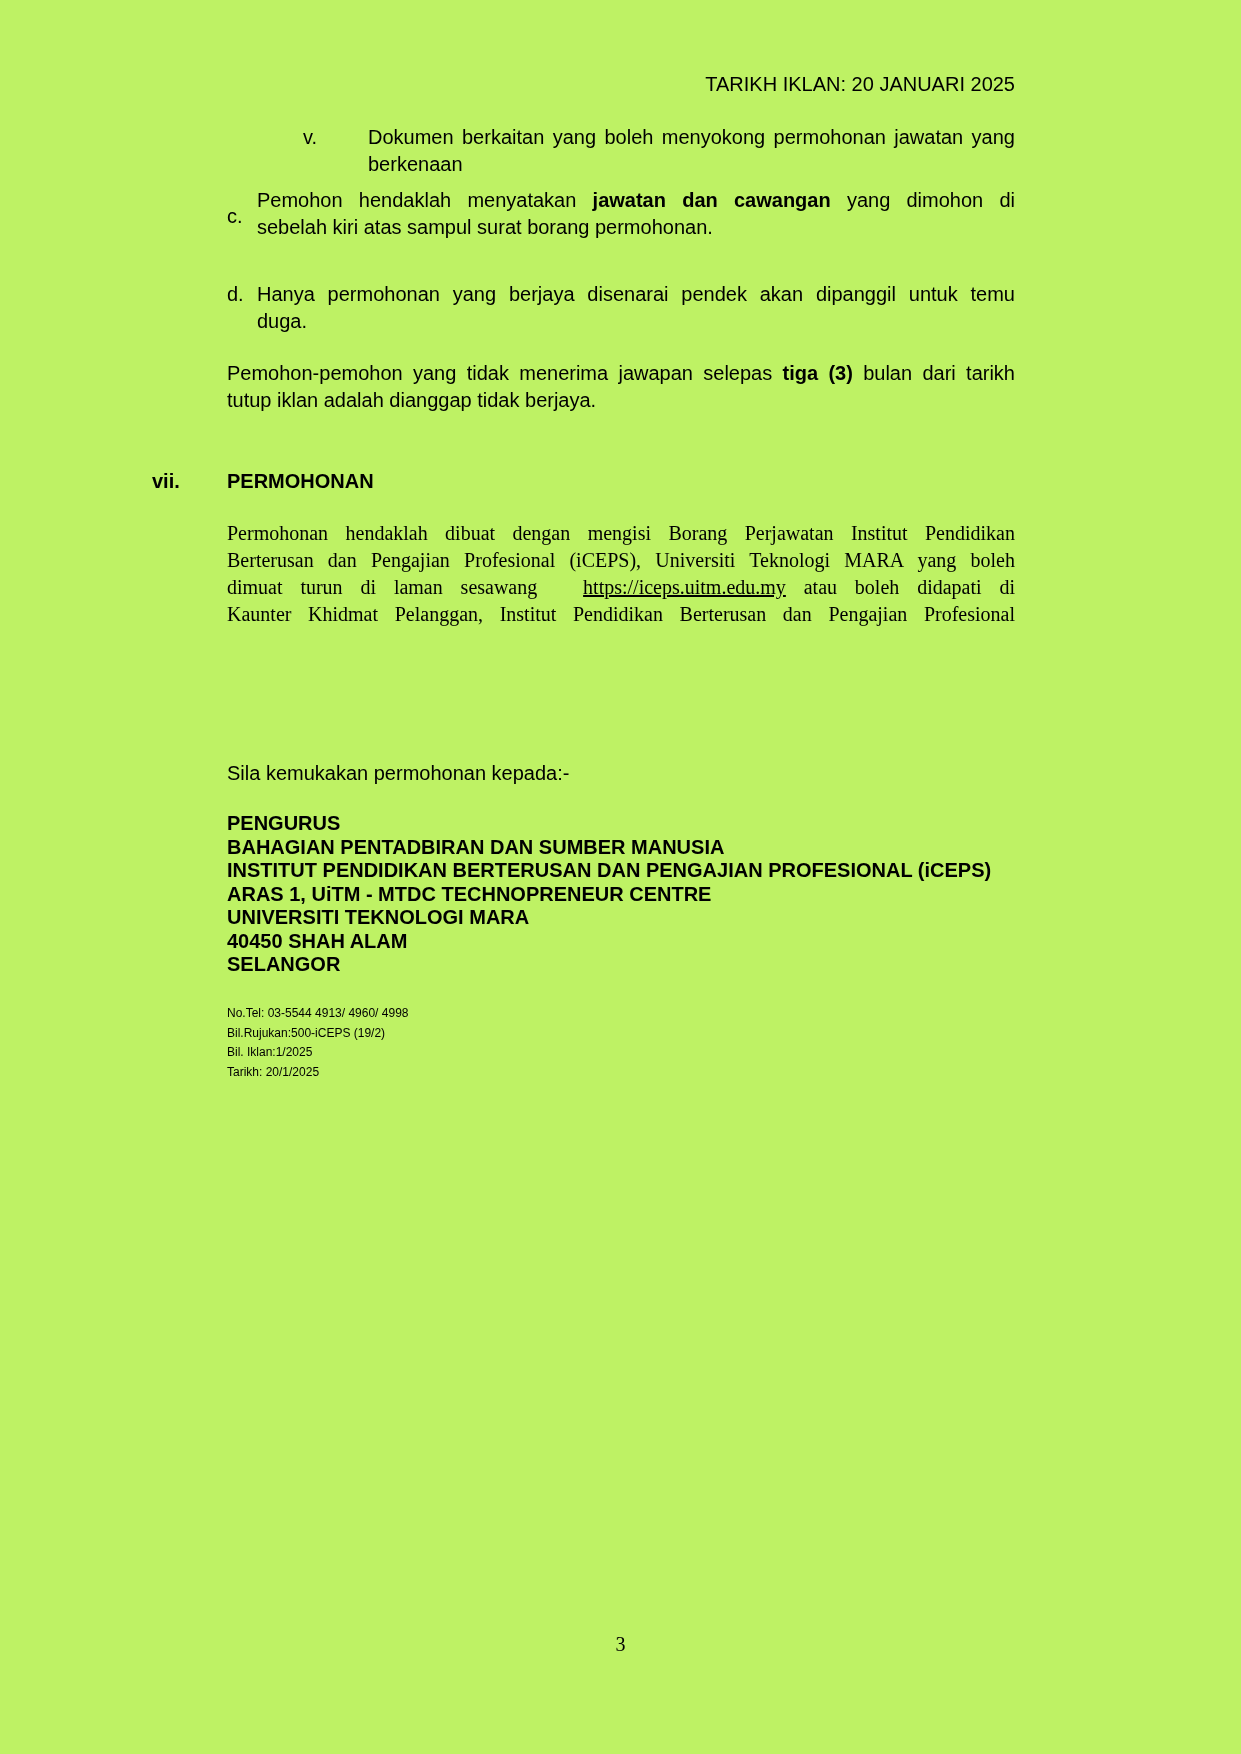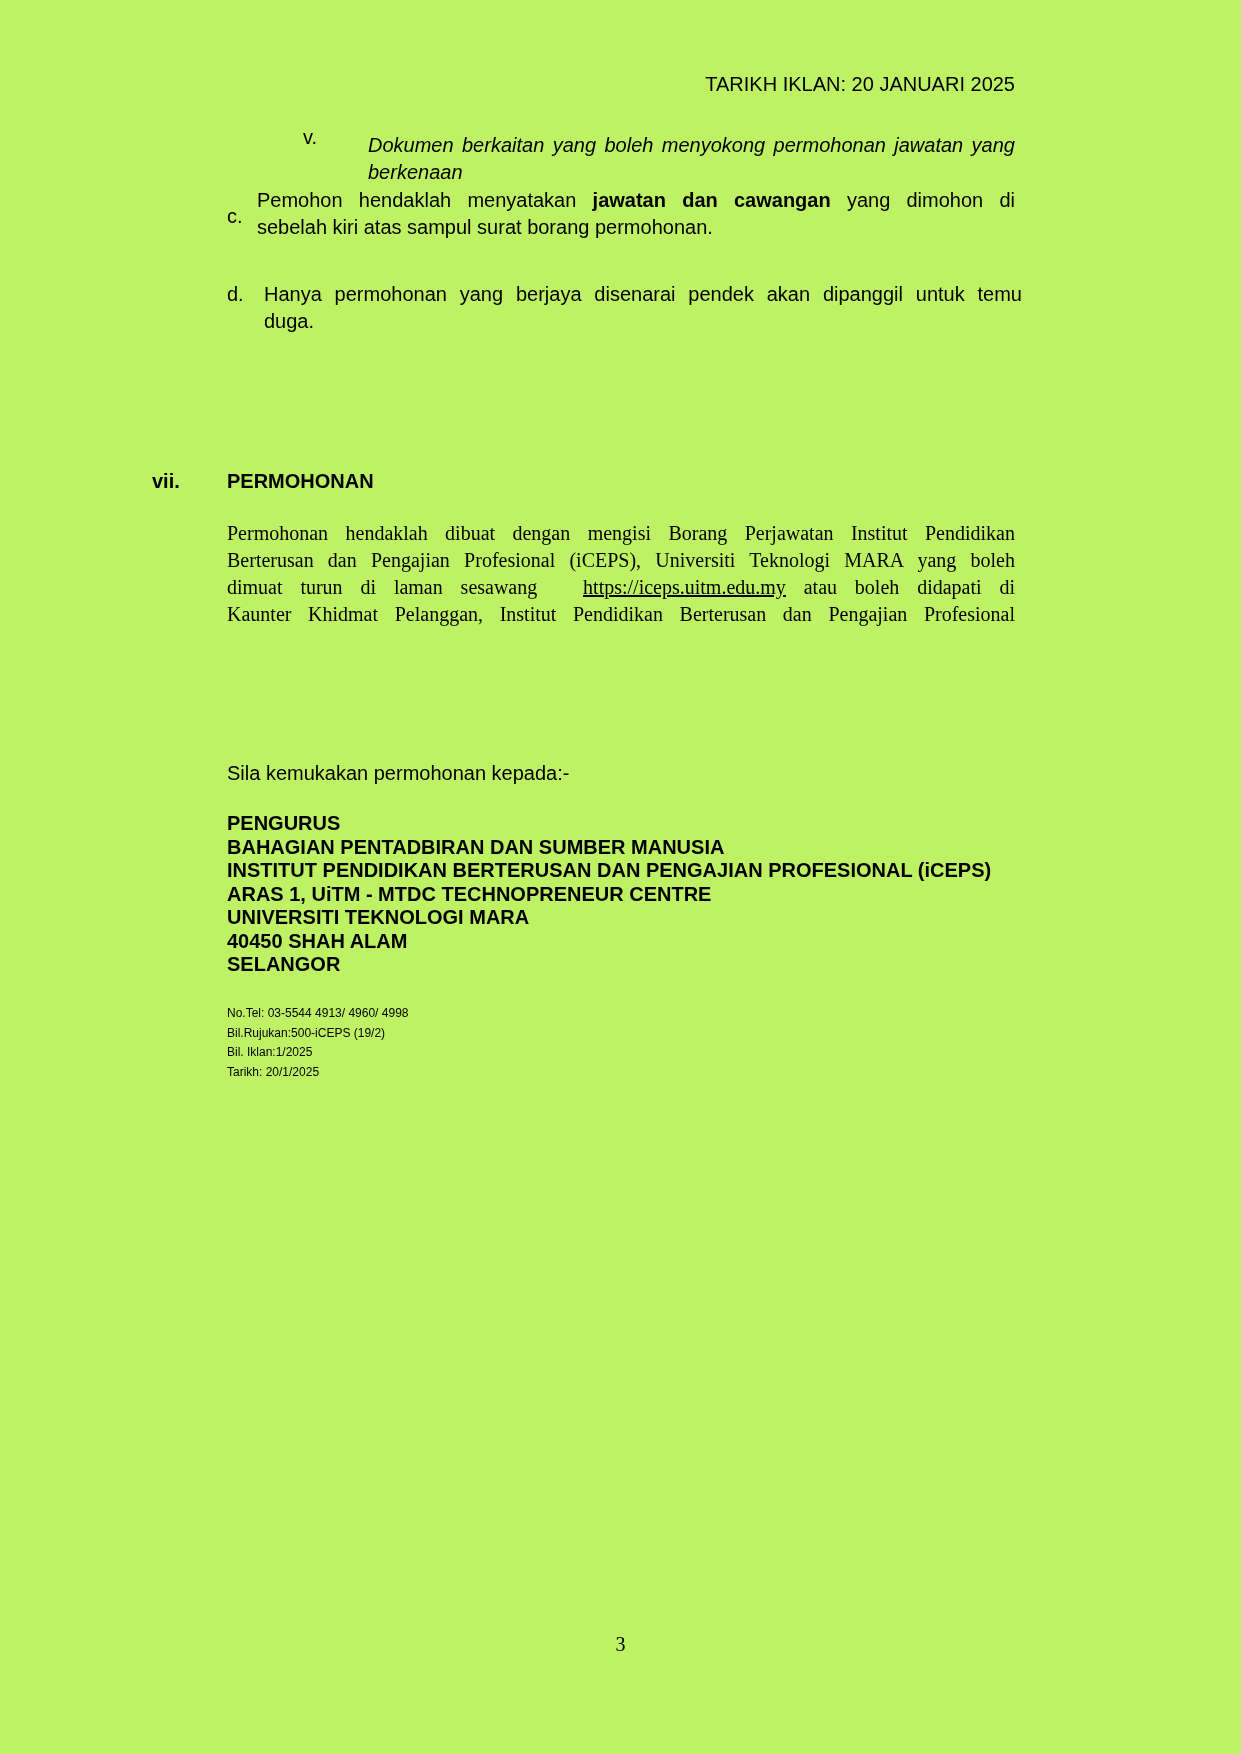--- a/index.html
+++ b/index.html
@@ -10,25 +10,25 @@
     overflow:hidden;
   }
   .abs { position:absolute; }
   .b { font-weight:bold; }
   .u { text-decoration:underline;padding-left:28px; }
   
   .tline { text-align:justify; text-align-last:justify; text-justify:inter-word; white-space:normal; }
   .tline-last { text-align:left; text-align-last:left; }
   .header-line { top:71px; right:226px; text-align:right; }
   .item-v-marker { left:303px; top:124px; }
-  .item-v-text  { left:368px; top:132px; width:647px;font-style:italic; }
+  .item-v-text  { left:368px; top:124px; width:647px; }
   .item-c-marker { left:227px; top:203px; }
   .item-c-text  { left:257px; top:187px; width:758px; }
   .item-d-marker { left:227px; top:281px; }
-  .item-d-text  { left:264px; top:281px; width:758px; }
+  .item-d-text  { left:257px; top:281px; width:758px; }
   .note-para { left:227px; top:360px; width:788px; }
   .section-number { left:152px; top:468px; font-weight:bold; }
   .section-title  { left:227px; top:468px; font-weight:bold; }
   .application-para { left:227px; top:520px; width:788px;font-family:Liberation Serif, serif; }
   .closing-line { left:227px; top:678px; }
   .submit-line  { left:227px; top:760px; }
   .address-block { left:227px; top:812px; font-weight:bold; line-height:23.5px; }
   .contact-block { left:227px; top:1004px; font-size:12px; line-height:19.5px; }
   .page-number { left:0; top:1631px; width:100%; text-align:center;
                  font-family:"Liberation Serif","DejaVu Serif",serif; font-size:20px; }
@@ -51,20 +51,24 @@
       <div class="tline"><span>Pemohon hendaklah menyatakan </span><span class="b">jawatan dan cawangan</span><span> yang dimohon di</span></div>
       <div class="tline tline-last"><span>sebelah kiri atas sampul surat borang permohonan.</span></div>
     </div>
 
   <span class="abs item-d-marker">d.</span>
   <div class="abs item-d-text">
       <div class="tline"><span>Hanya permohonan yang berjaya disenarai pendek akan dipanggil untuk temu</span></div>
       <div class="tline tline-last"><span>duga.</span></div>
     </div>
 
+  <div class="abs note-para">
+      <div class="tline"><span>Pemohon-pemohon yang tidak menerima jawapan selepas </span><span class="b">tiga (3)</span><span> bulan dari tarikh</span></div>
+      <div class="tline tline-last"><span>tutup iklan adalah dianggap tidak berjaya.</span></div>
+    </div>
 
   <span class="abs section-number">vii.</span>
   <span class="abs section-title">PERMOHONAN</span>
 
   <div class="abs application-para">
       <div class="tline"><span>Permohonan hendaklah dibuat dengan mengisi Borang Perjawatan Institut Pendidikan</span></div>
       <div class="tline"><span>Berterusan dan Pengajian Profesional (iCEPS), Universiti Teknologi MARA yang boleh</span></div>
       <div class="tline"><span>dimuat turun di laman sesawang </span><span class="u">https://iceps.uitm.edu.my</span><span> atau boleh didapati di</span></div>
       <div class="tline"><span>Kaunter Khidmat Pelanggan, Institut Pendidikan Berterusan dan Pengajian Profesional</span></div>
     </div>

